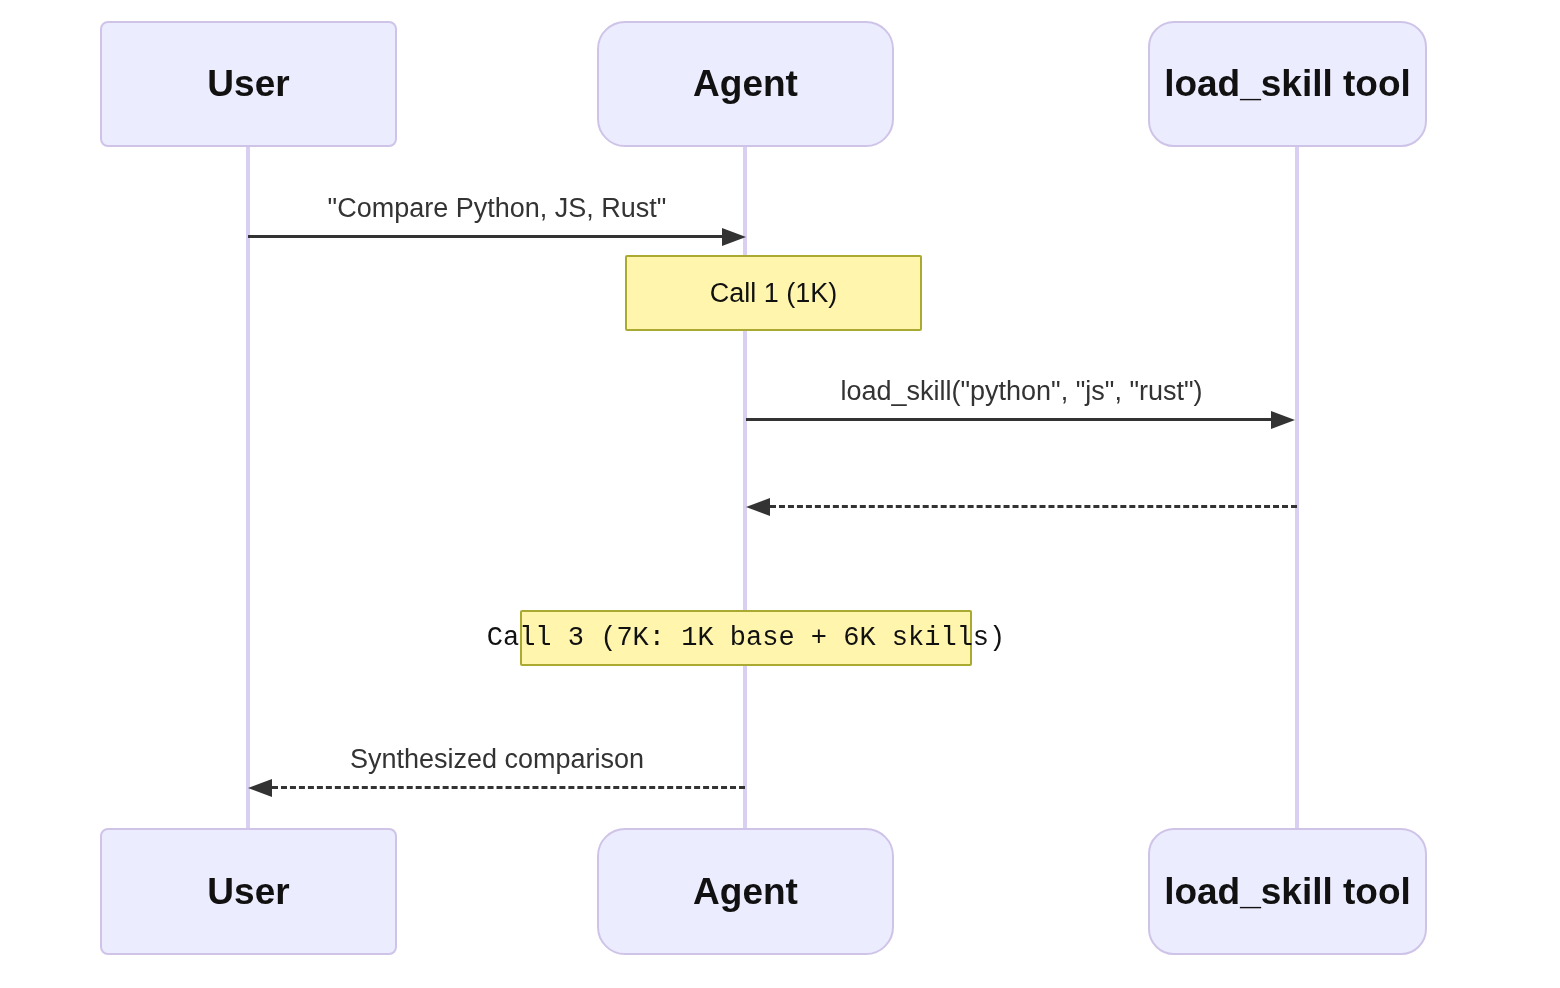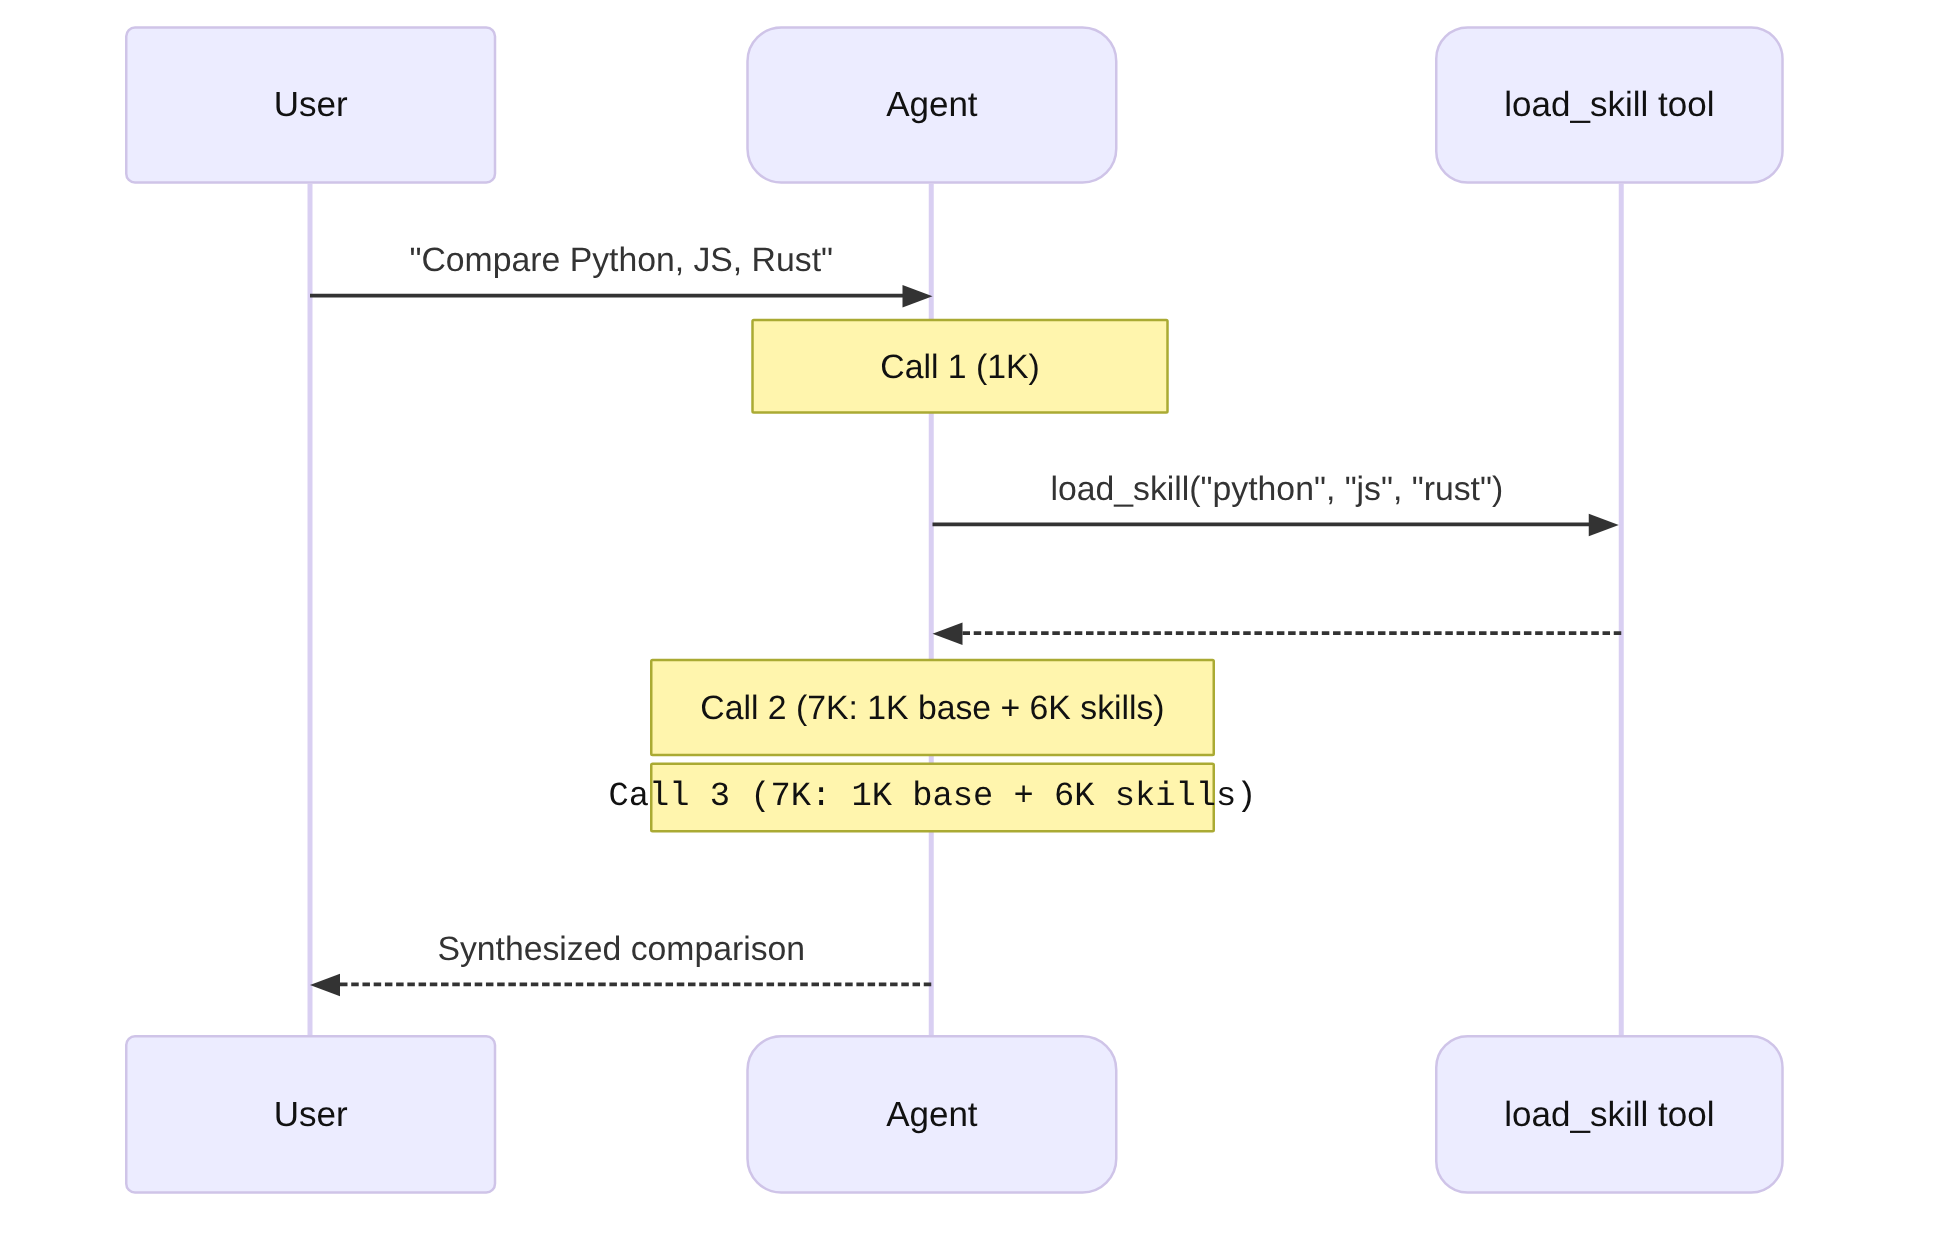--- a/index.html
+++ b/index.html
@@ -10,21 +10,21 @@
   }
   #canvas { position: absolute; inset: 0; width: 1560px; height: 988px; }
 
   .actor {
     position: absolute;
     height: 126px;
     background: #ECECFF;
     border: 2px solid #CFC4E8;
     border-radius: 8px;
     display: flex; align-items: center; justify-content: center;
-    font-size: 28px; color: #111111;
+    font-size: 37px; color: #111111; font-weight: bold;
   }
   .actor.user  { left: 100px;  width: 297px; }
   .actor.agent { left: 597px;  width: 297px; border-radius: 28px; }
   .actor.tool  { left: 1148px; width: 279px; border-radius: 26px; }
   .actor.top    { top: 21px; }
   .actor.bottom { top: 828px; height: 127px; }
 
   .lifeline {
     position: absolute;
     top: 147px; height: 681px; width: 4px;
@@ -76,21 +76,21 @@
 
   .note {
     position: absolute;
     background: #FFF5AD;
     border: 2px solid #AAAA33;
     border-radius: 2px;
     display: flex; align-items: center; justify-content: center;
     font-size: 27px; color: #111111;
     white-space: nowrap;
   }
-  .note1 { left: 601px; top: 255px; width: 334px; height: 76px; text-align: right; }
+  .note1 { left: 625px; top: 255px; width: 297px; height: 76px; text-align: right; }
   .note2 { left: 520px; top: 527px; width: 452px; height: 78px; }
   .note3 { left: 520px; top: 610px; width: 452px; height: 56px; font-family: Liberation Mono, monospace; }
 </style>
 </head>
 <body>
 
 <div id="canvas">
 
   <div class="lifeline user"></div>
   <div class="lifeline agent"></div>
@@ -110,21 +110,20 @@
 
   <div class="note note1">Call 1 (1K)</div>
 
   <div class="msg-label m2-label">load_skill("python", "js", "rust")</div>
   <div class="msg-line m2-line"></div>
   <div class="arrowhead right m2-head"></div>
 
   <div class="msg-line dashed m3-line"></div>
   <div class="arrowhead left m3-head"></div>
 
-  <div class="note note2">Call 2 (7K: 1K base + 6K skills)</div>
 
   <div class="note note3">Call 3 (7K: 1K base + 6K skills)</div>
 
   <div class="msg-label m4-label">Synthesized comparison</div>
   <div class="msg-line dashed m4-line"></div>
   <div class="arrowhead left m4-head"></div>
 
 </div>
 
 </body></html>

